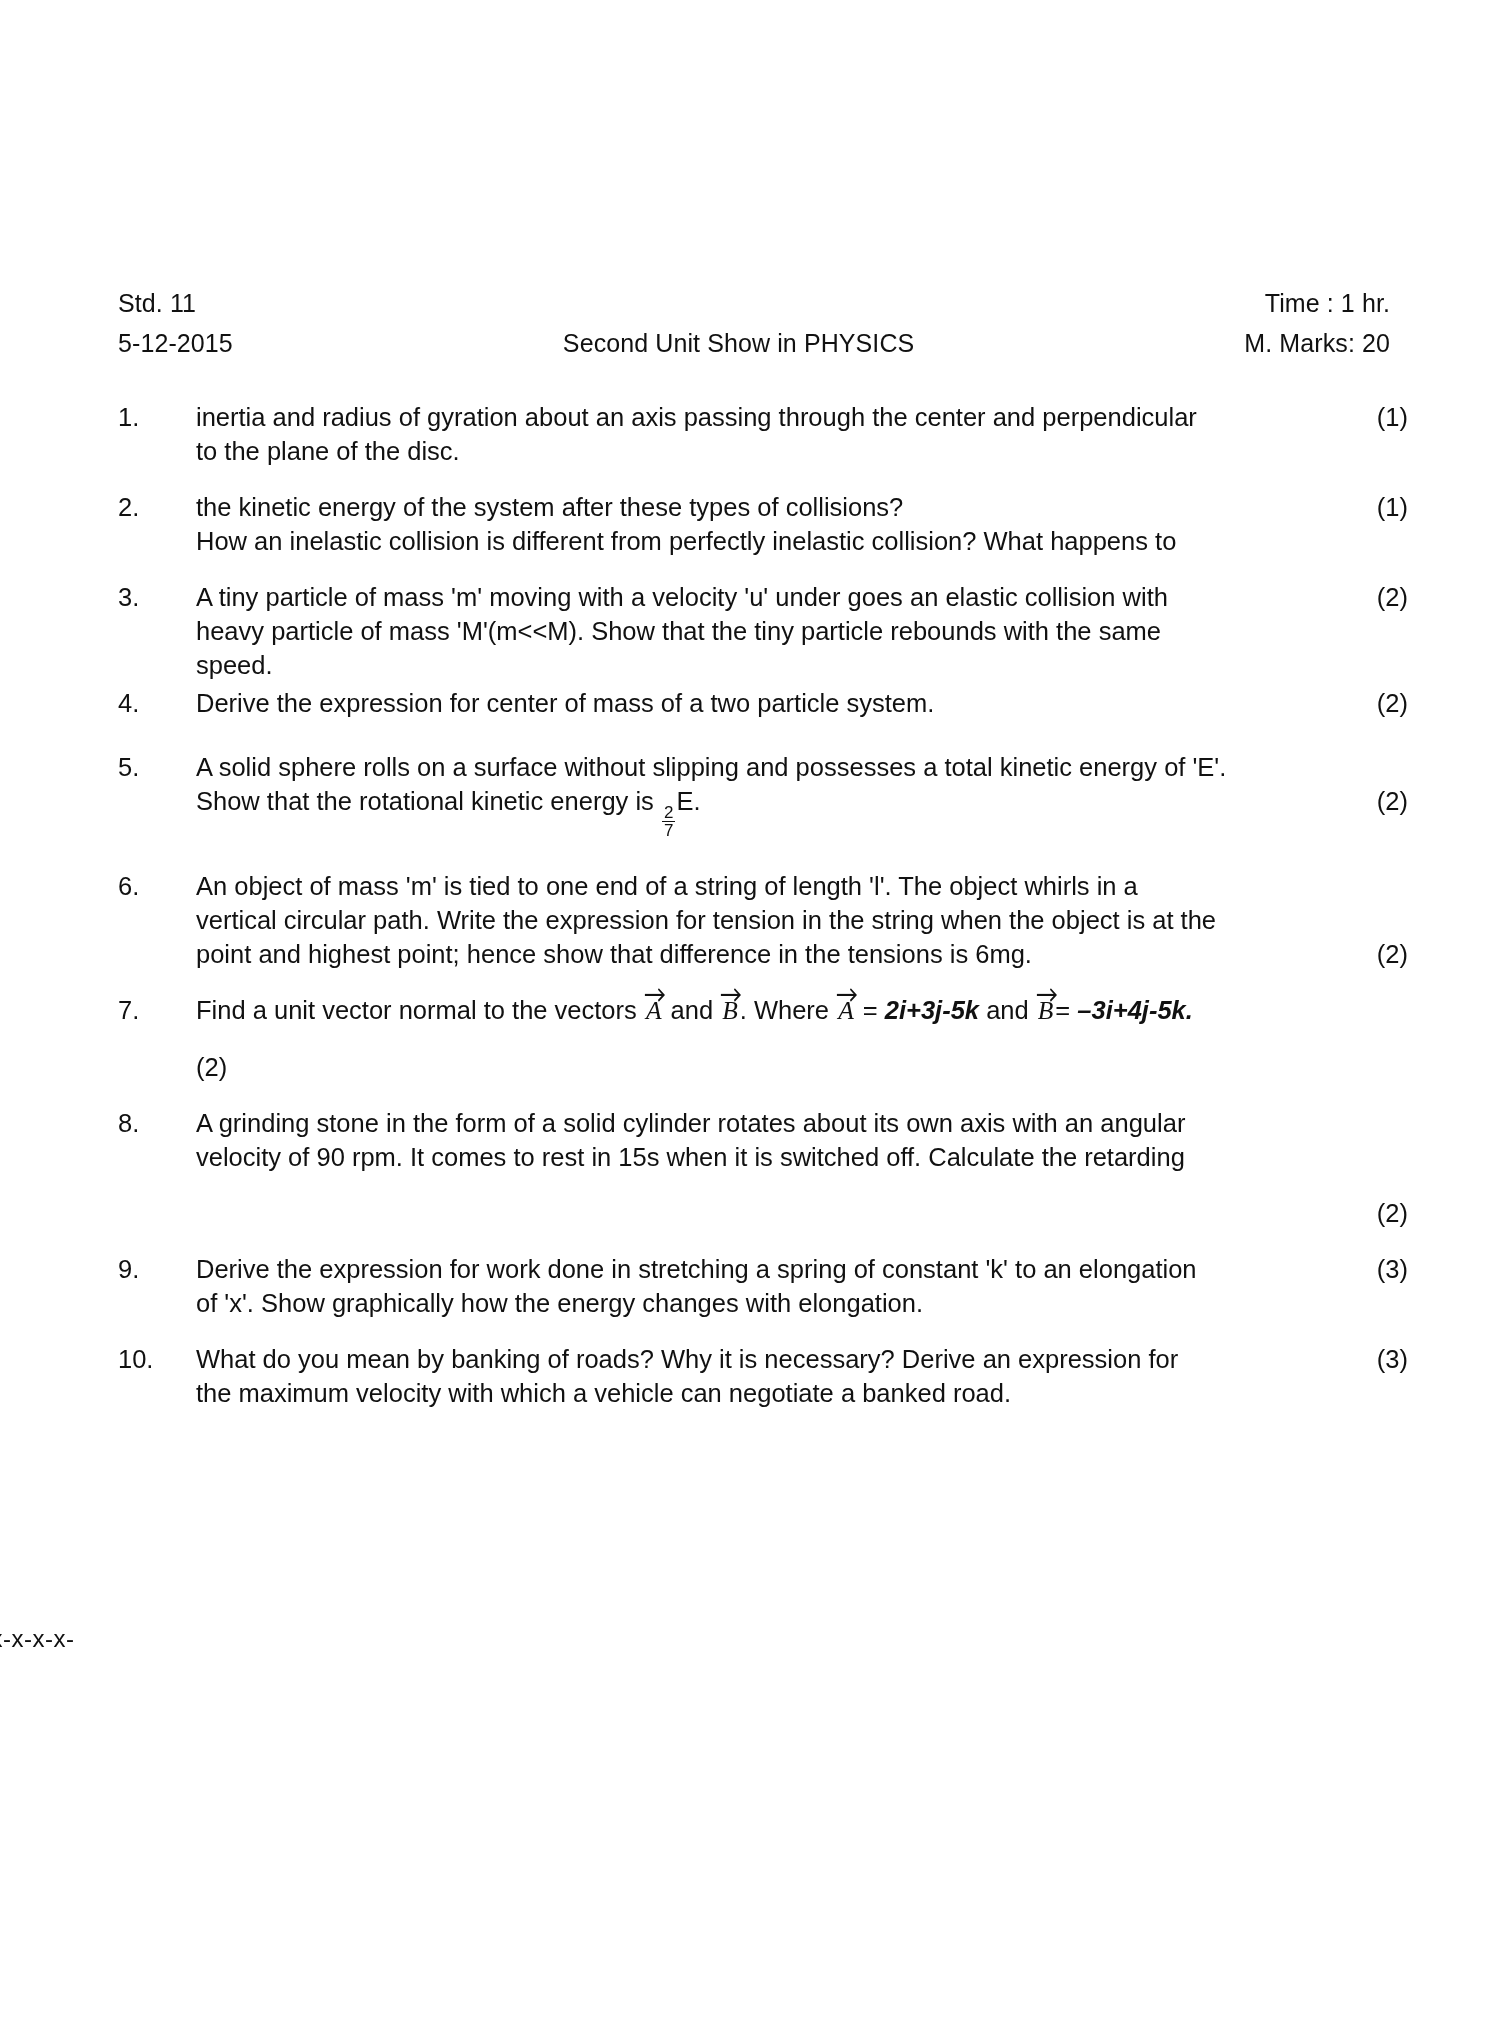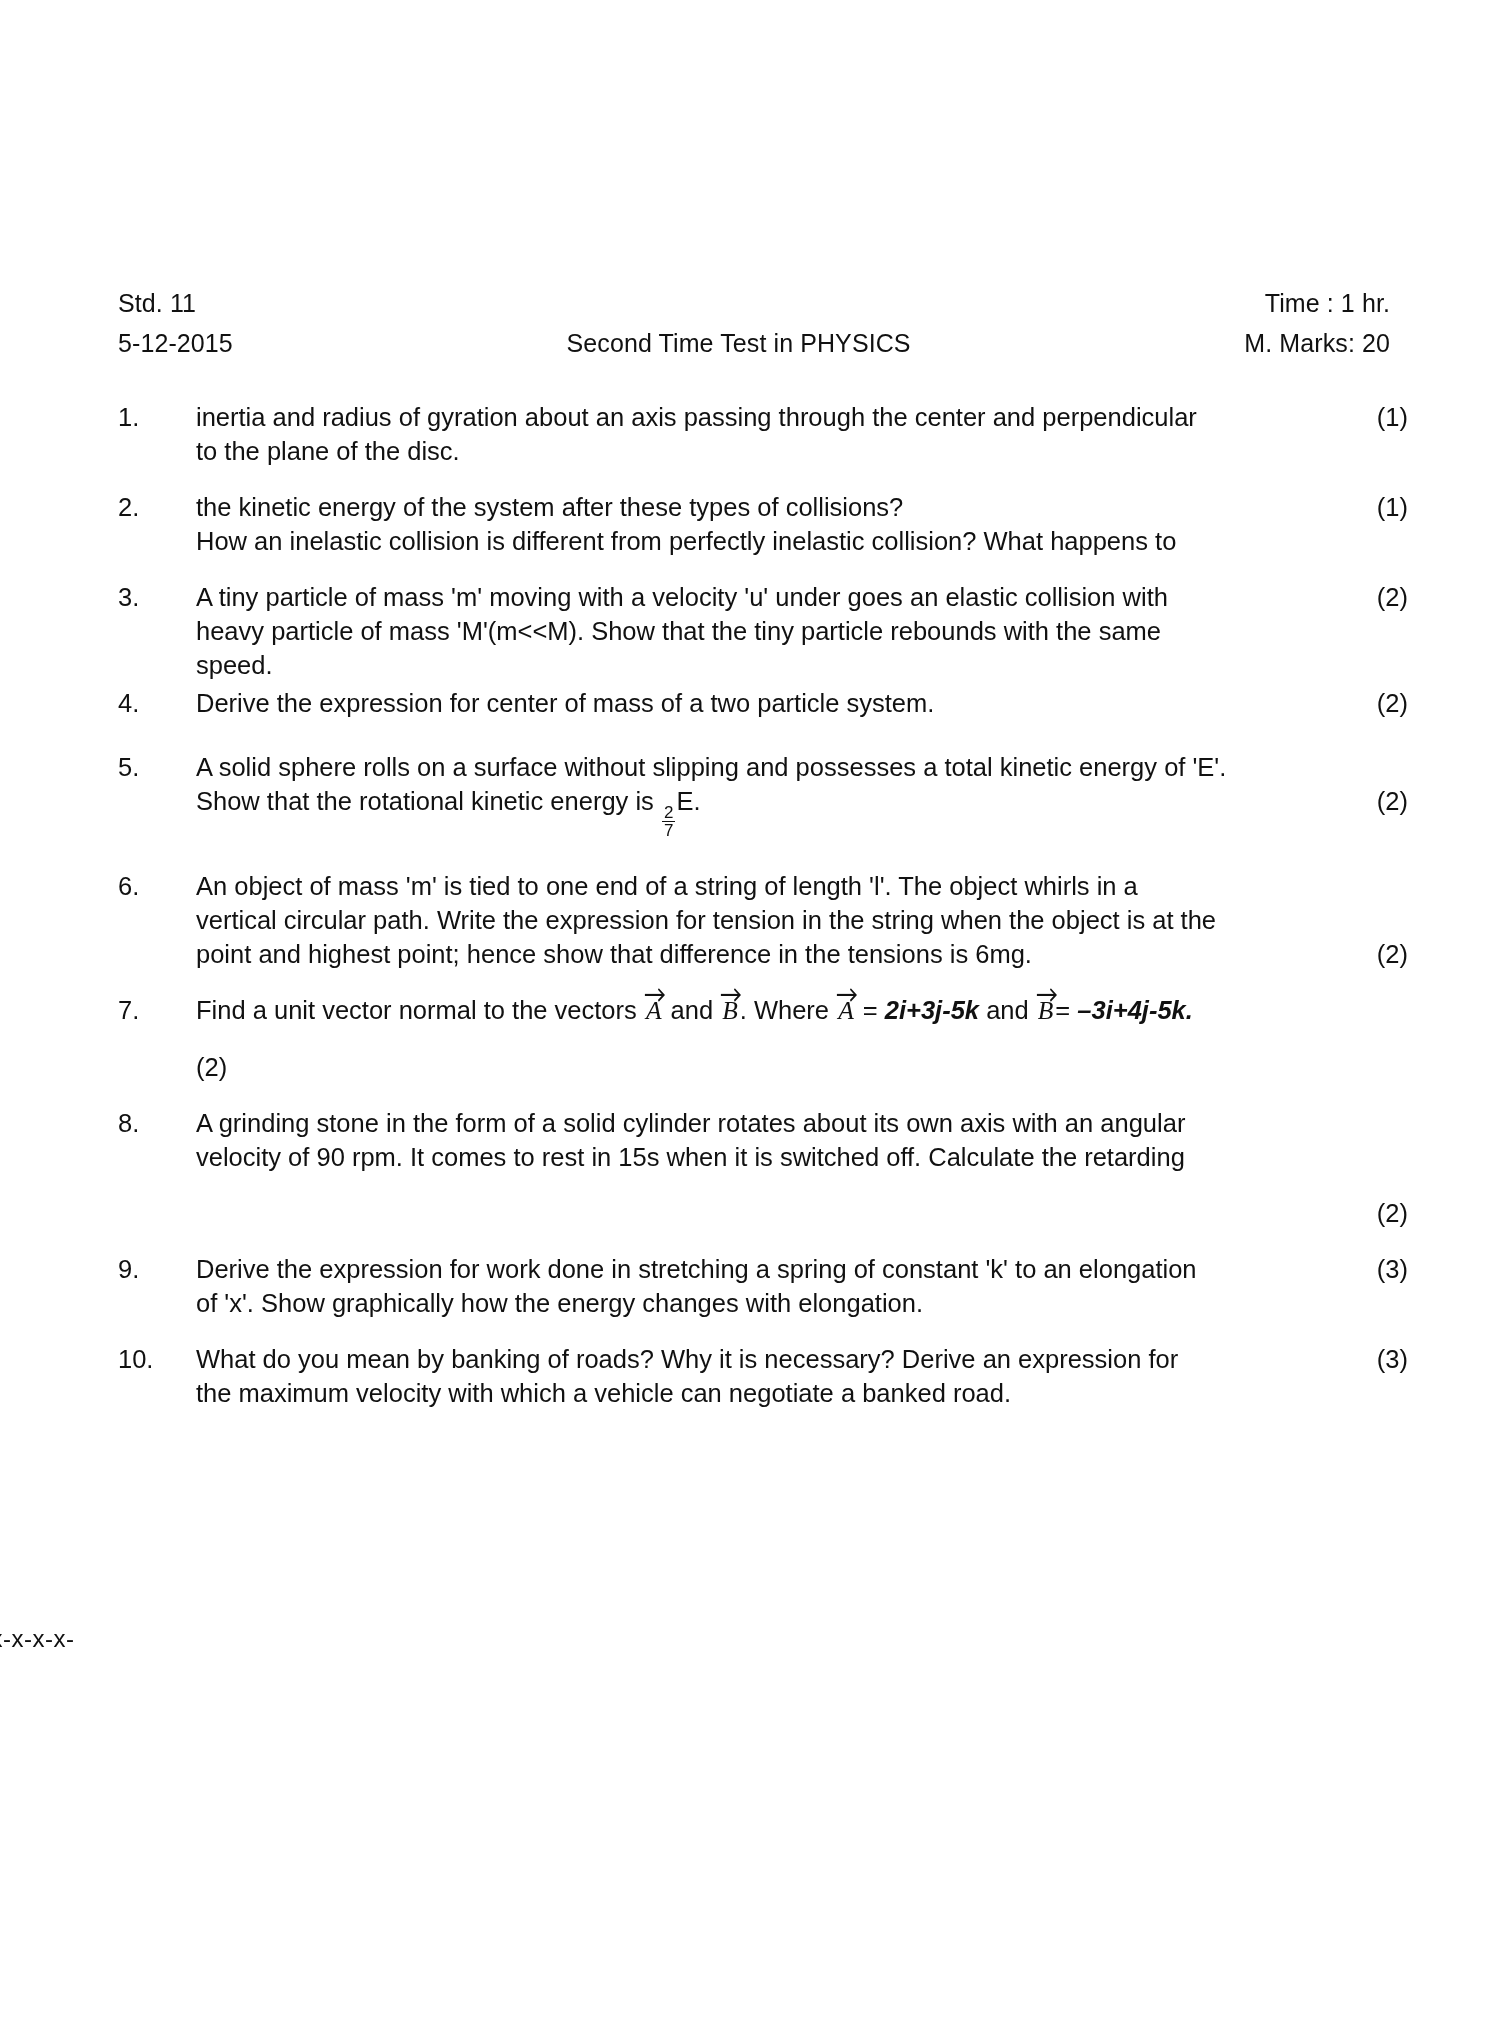--- a/index.html
+++ b/index.html
@@ -158,21 +158,21 @@
 <div class="sheet">
 
   <div class="header">
     <div class="header-row">
       <span class="hdr-left">Std. 11</span>
       <span class="hdr-center-empty"></span>
       <span class="hdr-right">Time : 1 hr.</span>
     </div>
     <div class="header-row">
       <span class="hdr-left">5-12-2015</span>
-      <span class="hdr-center">Second Time Test  in PHYSICS</span>
+      <span class="hdr-center">Second Unit Show  in PHYSICS</span>
       <span class="hdr-right">M. Marks: 20</span>
     </div>
   </div>
 
   <div class="questions">
 
     <div class="q">
       <span class="q-num">1.</span>
       <span class="q-body">
         <span class="marks">(1)</span>

